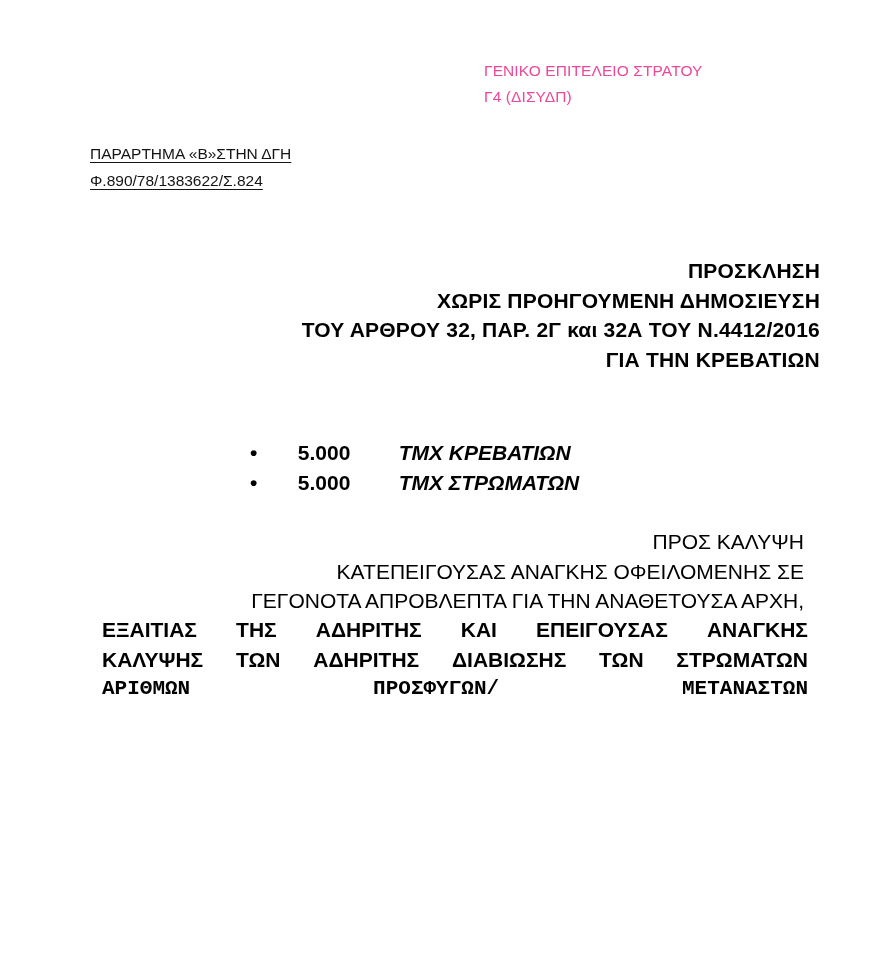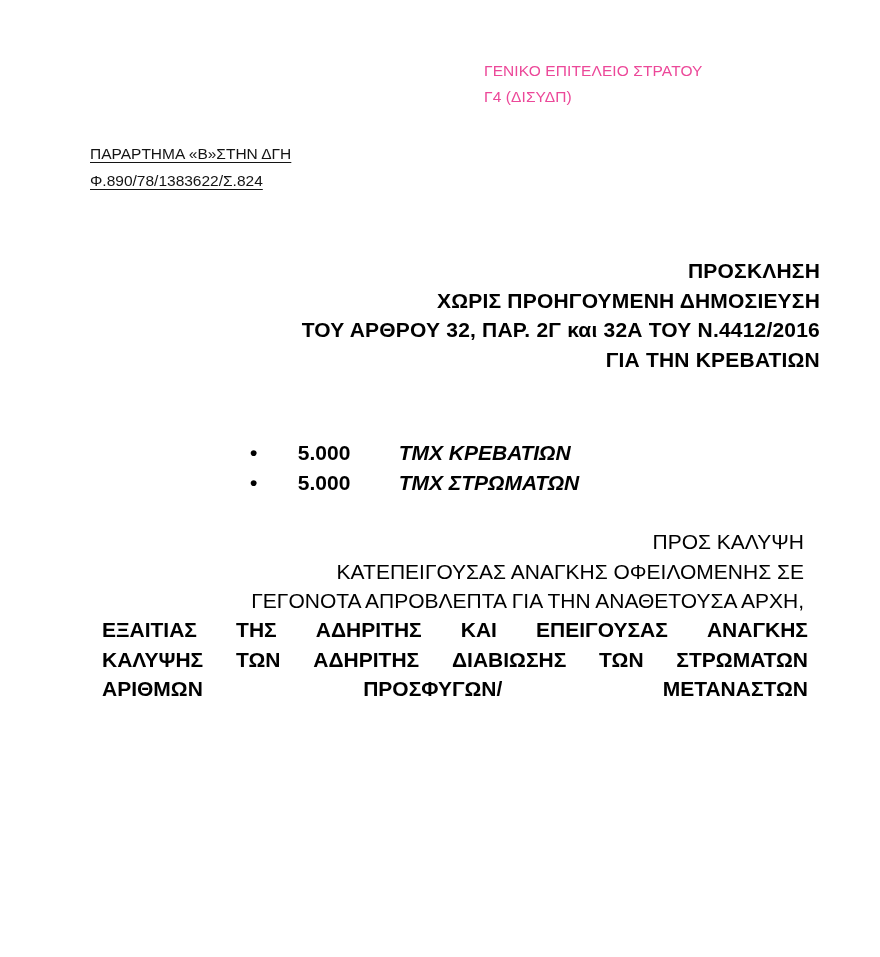--- a/index.html
+++ b/index.html
@@ -122,20 +122,21 @@
     font-size: 21px;
     line-height: 29.5px;
   }
   .justified .jline {
     display: flex;
     justify-content: space-between;
     white-space: nowrap;
   }
   .justified .jline.last-full {
     justify-content: space-between;
+    font-family: Liberation Mono, monospace;
   }
   .justified .jword { display: inline-block; }
 </style>
 </head>
 <body>
 
 <div class="page">
 
   <div class="issuer">
     <div>ΓΕΝΙΚΟ ΕΠΙΤΕΛΕΙΟ ΣΤΡΑΤΟΥ</div>

